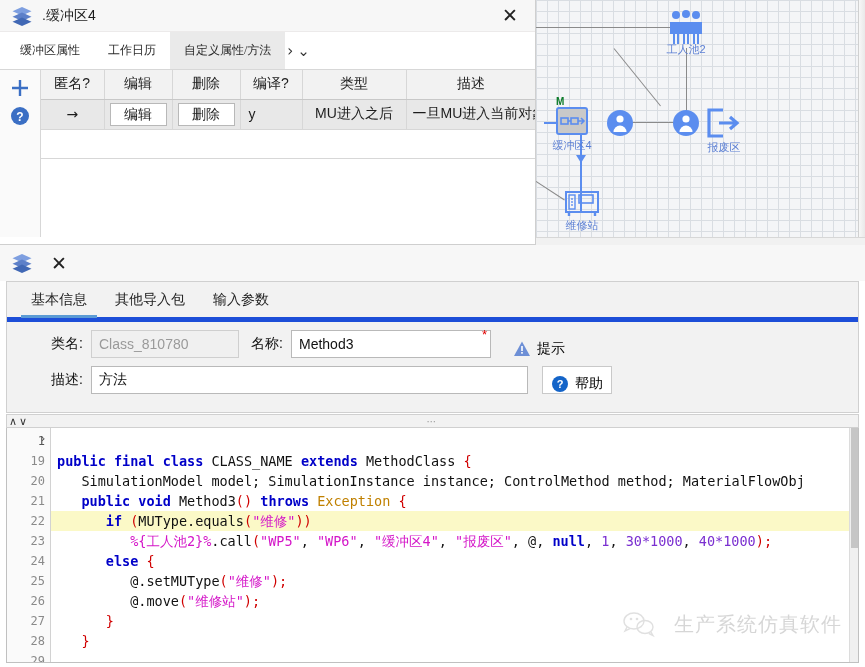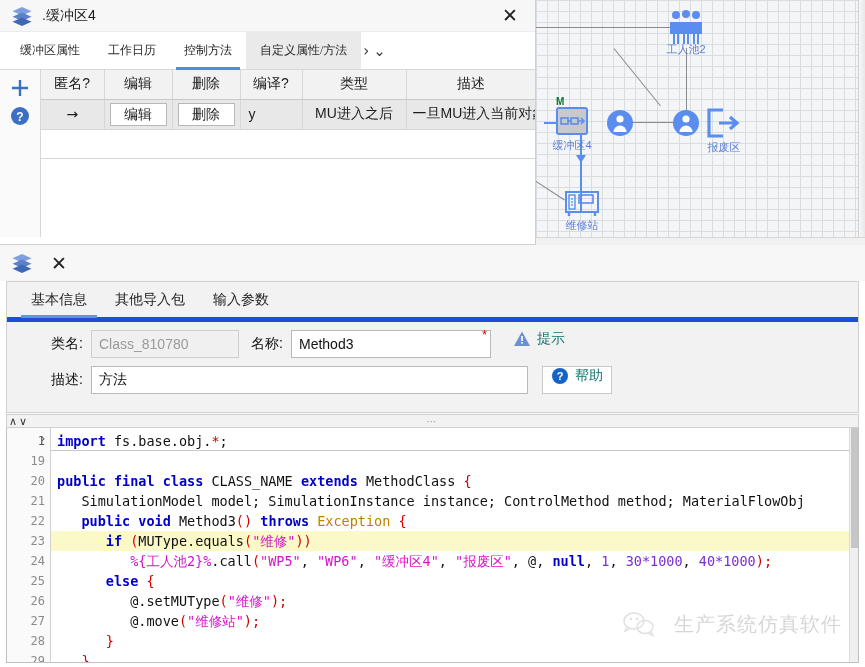--- a/index.html
+++ b/index.html
@@ -123,22 +123,22 @@
   .form-row { display:flex; align-items:center; margin-bottom: 8px; }
   .form-label { font-size: 14px; color:#111; width: 66px; text-align:right; margin-right: 8px; flex:0 0 auto;}
   .inp {
     height: 28px; border: 1px solid #b9b9b9; background:#fff; font-size:14px;
     padding: 0 7px; display:flex; align-items:center; color:#111;
   }
   .inp.disabled { background:#f0f0f0; color:#9a9a9a; border-color:#cfcfcf; }
   .inp-wrap { position: relative; }
   .req-star { position:absolute; right:4px; top:0px; color:#e00000; font-size:13px; line-height:10px; }
   .aux-btn {
-    height: 28px; display:flex; align-items:flex-start; gap:6px; padding: 0 8px;
-    font-size:14px; color:#0f766e; cursor:pointer;
+    height: 28px; display:flex; align-items:flex-end; gap:6px; padding: 0 8px;
+    font-size:14px; color:#000000; cursor:pointer;
   }
   .aux-btn.boxed { background:#fff; border:1px solid #c9c9c9; }
 
   
   .splitter {
     margin: 1px 6px 0 6px; height: 14px; background:#f2f2f2;
     border:1px solid #d0d0d0; display:flex; align-items:center; position:relative;
   }
   .splitter .chev { font-size:11px; color:#333; font-family:"DejaVu Sans",sans-serif; padding-left:2px; letter-spacing:0px;}
   .splitter .dots { position:absolute; left:50%; transform:translateX(-50%); color:#9a9a9a; font-size:10px; letter-spacing:2px;}
@@ -262,21 +262,20 @@
         <path d="M12 13.6 2.5 17.8 12 22l9.5-4.2z" fill="#4168b5"></path>
       </svg>
       <div class="title-text">.缓冲区4</div>
       <div class="close-btn">✕</div>
     </div>
 
     <div class="body">
       <div class="tabstrip">
         <div class="tab">缓冲区属性</div>
         <div class="tab">工作日历</div>
-        <div class="tab active">控制方法</div>
         <div class="tab hovered">自定义属性/方法</div>
         <div class="tab-nav">›</div>
         <div class="tab-nav">⌄</div>
       </div>
 
       <div class="table-wrap">
         <div class="side-tools">
           <div class="tool-btn">
             <svg width="22" height="22" viewBox="0 0 22 22">
                 <path d="M11 3v16M3 11h16" stroke="#3b6fc4" stroke-width="2.4" fill="none"></path>
@@ -406,21 +405,20 @@
         <div>25</div>
         <div>26</div>
         <div>27</div>
         <div>28</div>
         <div>29</div>
 
       </div>
       <span class="fold-arrow">›</span>
 
       <div class="codearea">
-        <div class="cline first"><span class="kw">import</span> <span class="typ">fs.base.obj.</span><span class="pun">*</span><span class="typ">;</span></div>
         <div class="cline"> </div>
         <div class="cline"><span class="kw">public final class</span> <span class="typ">CLASS_NAME</span> <span class="kw">extends</span> <span class="typ">MethodClass</span> <span class="pun">{</span></div>
         <div class="cline">   <span class="typ">SimulationModel model; SimulationInstance instance; ControlMethod method; MaterialFlowObj</span></div>
         <div class="cline">   <span class="kw">public void</span> <span class="typ">Method3</span><span class="pun">()</span> <span class="kw">throws</span> <span class="exc">Exception</span> <span class="pun">{</span></div>
         <div class="cline hl">      <span class="kw">if</span> <span class="pun">(</span><span class="typ">MUType.equals</span><span class="pun">(</span><span class="str">"维修"</span><span class="pun">))</span></div>
         <div class="cline">         <span class="str">%{工人池2}%</span><span class="typ">.call</span><span class="pun">(</span><span class="str">"WP5"</span>, <span class="str">"WP6"</span>, <span class="str">"缓冲区4"</span>, <span class="str">"报废区"</span>, <span class="typ">@</span>, <span class="kw">null</span>, <span class="num">1</span>, <span class="num">30*1000</span>, <span class="num">40*1000</span><span class="pun">);</span></div>
         <div class="cline">      <span class="kw">else</span> <span class="pun">{</span></div>
         <div class="cline">         <span class="typ">@.setMUType</span><span class="pun">(</span><span class="str">"维修"</span><span class="pun">);</span></div>
         <div class="cline">         <span class="typ">@.move</span><span class="pun">(</span><span class="str">"维修站"</span><span class="pun">);</span></div>
         <div class="cline">      <span class="pun">}</span></div>

